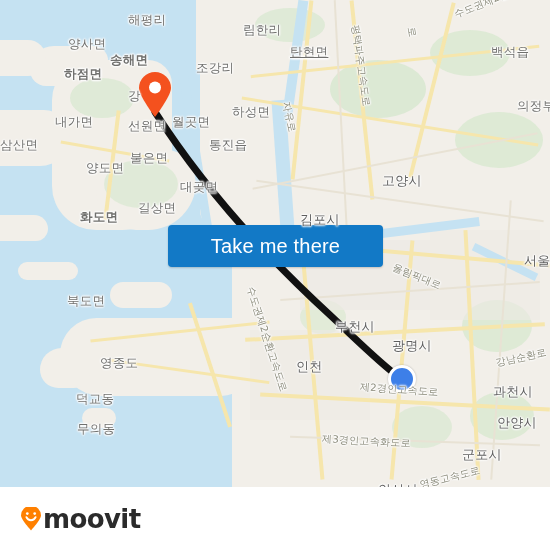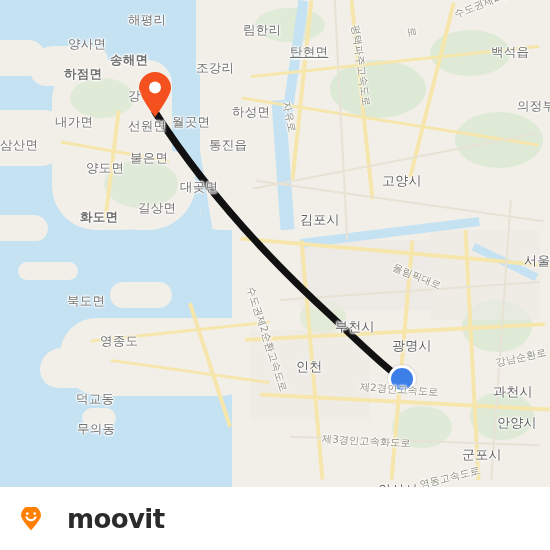--- a/index.html
+++ b/index.html
@@ -82,21 +82,20 @@
     display:flex;align-items:center;gap:8px;
     font-size:17px;color:#3a3a3a;
     font-family:"DejaVu Sans","Liberation Sans",sans-serif;
   }
   .arrow{font-size:17px;color:#3a3a3a;}
   .brand{display:flex;align-items:center;gap:1px;}
   .brand-mark{width:22px;height:24px;}
   .brand-name{
     font-size:26px;font-weight:bold;color:#2b2b2b;letter-spacing:-.6px;
     font-family:"DejaVu Sans","Liberation Sans",sans-serif;
-    margin-left:24px;
   }
 </style>
 </head>
 <body>
 
 <div id="app">
 
   <div class="map">
 
     <div class="map-base">
@@ -173,20 +172,23 @@
 
     <div class="pin" style="left:137px;top:72px;">
       <svg viewBox="0 0 36 46" width="36" height="46">
         <path d="M18 45 C18 45 34 24 34 16 A16 16 0 1 0 2 16 C2 24 18 45 18 45 Z" fill="#f4511e"></path>
         <circle cx="18" cy="15.5" r="6" fill="#ffffff"></circle>
       </svg>
     </div>
 
     <div class="dot" style="left:388px;top:365px;"></div>
 
+    <div class="cta">
+      <span>Take me there</span>
+    </div>
 
     <div id="label-layer">
         <div class="lbl lbl-town" style="left: 128px; top: 12px;">해평리</div>
         <div class="lbl lbl-town" style="left: 243px; top: 22px;">림한리</div>
         <div class="lbl lbl-town" style="left: 290px; top: 44px; text-decoration: underline;">탄현면</div>
         <div class="lbl lbl-town" style="left: 491px; top: 44px;">백석읍</div>
         <div class="lbl lbl-town" style="left: 68px; top: 36px;">양사면</div>
         <div class="lbl lbl-town" style="left: 64px; top: 66px; font-weight: bold;">하점면</div>
         <div class="lbl lbl-town" style="left: 110px; top: 52px; font-weight: bold;">송해면</div>
         <div class="lbl lbl-town" style="left: 196px; top: 60px;">조강리</div>
@@ -202,21 +204,21 @@
         <div class="lbl lbl-town" style="left: 86px; top: 160px;">양도면</div>
         <div class="lbl lbl-town" style="left: 180px; top: 179px;">대곶면</div>
         <div class="lbl lbl-city" style="left: 382px; top: 172px;">고양시</div>
         <div class="lbl lbl-town" style="left: 138px; top: 200px;">길상면</div>
         <div class="lbl lbl-town" style="left: 80px; top: 209px; font-weight: bold;">화도면</div>
         <div class="lbl lbl-city" style="left: 300px; top: 211px;">김포시</div>
         <div class="lbl lbl-city" style="left: 524px; top: 252px;">서울</div>
         <div class="lbl lbl-town" style="left: 67px; top: 285px; margin-top: 8px;">북도면</div>
         <div class="lbl lbl-city" style="left: 335px; top: 318px;">부천시</div>
         <div class="lbl lbl-city" style="left: 392px; top: 337px;">광명시</div>
-        <div class="lbl lbl-town" style="left: 100px; top: 333px;">영종도</div>
+        <div class="lbl lbl-town" style="left: 100px; top: 355px;">영종도</div>
         <div class="lbl lbl-city" style="left: 296px; top: 358px;">인천</div>
         <div class="lbl lbl-city" style="left: 493px; top: 383px;">과천시</div>
         <div class="lbl lbl-town" style="left: 76px; top: 391px;">덕교동</div>
         <div class="lbl lbl-city" style="left: 497px; top: 414px; text-align: center;">안양시</div>
         <div class="lbl lbl-town" style="left: 77px; top: 421px;">무의동</div>
         <div class="lbl lbl-city" style="left: 462px; top: 446px;">군포시</div>
         <div class="lbl lbl-city" style="left: 378px; top: 481px;">안산시</div>
         <div class="lbl lbl-road" style="left: 455px; top: 8px; transform: rotate(-22deg); transform-origin: left center;">수도권제2순환고속</div>
         <div class="lbl lbl-road" style="left: 355px; top: 18px; transform: rotate(82deg); transform-origin: left center;">평택파주고속도로</div>
         <div class="lbl lbl-road" style="left: 286px; top: 95px; transform: rotate(78deg); transform-origin: left center;">자유로</div>

